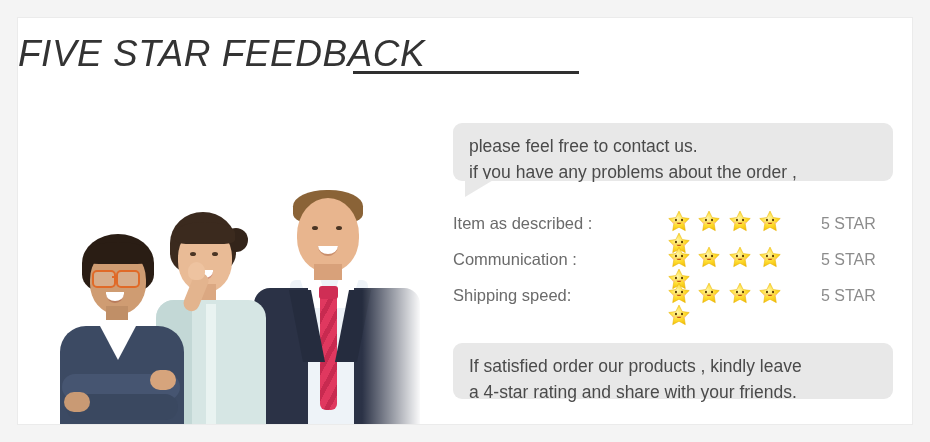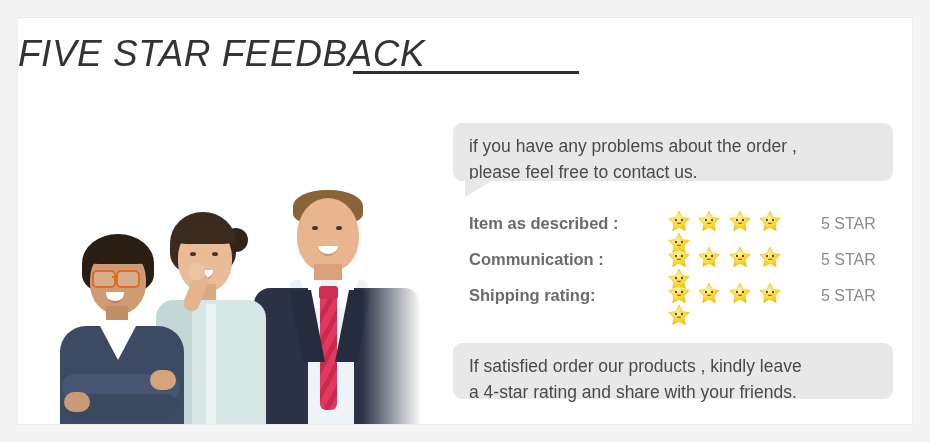--- a/index.html
+++ b/index.html
@@ -297,26 +297,25 @@
     left: 435px;
     top: 190px;
     width: 445px;
   }
   .rating-row {
     position: relative;
     height: 36px;
   }
   .rating-label {
     position: absolute;
-    left: 16px;
+    left: 0;
     top: 6px;
     font-size: 16.5px;
     color: #6b6b6b;
     white-space: nowrap;
-    font-weight: bold;
   }
   .rating-stars {
     position: absolute;
     left: 215px;
     top: 2px;
     width: 132px;
     height: 28px;
   }
   .rating-value {
     position: absolute;
@@ -396,22 +395,22 @@
         <div class="armL"></div>
         <div class="armR"></div>
         <div class="handA"></div>
         <div class="handB"></div>
       </div>
 
       <div class="photo-fade"></div>
     </div>
 
     <div class="bubble" id="bubble-top">
+      <span class="line">please feel free to contact us.</span>
       <span class="line">if you have any problems about the order ,</span>
-      <span class="line">please feel free to contact us.</span>
       <span class="tail"></span>
     </div>
 
     <div class="ratings">
 
       <div class="rating-row">
         <span class="rating-label">Item as described :</span>
         <span class="rating-stars">
           <span class="star">
             <svg viewBox="0 0 32 32" width="22" height="22" aria-hidden="true">
@@ -525,21 +524,21 @@
               <path d="M12.3 18.6c1.4 2.3 6 2.3 7.4 0z" fill="#b5370c"></path>
               <ellipse cx="8.4" cy="18.4" rx="2" ry="1.3" fill="#ffb3a0" opacity="0.55"></ellipse>
               <ellipse cx="23.6" cy="18.4" rx="2" ry="1.3" fill="#ffb3a0" opacity="0.55"></ellipse>
             </svg>
           </span>
         </span>
         <span class="rating-value">5 STAR</span>
       </div>
 
       <div class="rating-row">
-        <span class="rating-label">Shipping rating:</span>
+        <span class="rating-label">Shipping speed:</span>
         <span class="rating-stars">
           <span class="star">
             <svg viewBox="0 0 32 32" width="22" height="22" aria-hidden="true">
               <path d="M16 1.6l4.6 9.3 10.3 1.5-7.4 7.3 1.7 10.3L16 25.1 6.8 30l1.7-10.3L1.1 12.4l10.3-1.5z" fill="url(#sg1)" stroke="#e9b306" stroke-width="0.8"></path>
               <ellipse cx="11.6" cy="14.6" rx="1.5" ry="1.8" fill="#5a3a06"></ellipse>
               <ellipse cx="20.4" cy="14.6" rx="1.5" ry="1.8" fill="#5a3a06"></ellipse>
               <path d="M12.3 18.6c1.4 2.3 6 2.3 7.4 0z" fill="#b5370c"></path>
               <ellipse cx="8.4" cy="18.4" rx="2" ry="1.3" fill="#ffb3a0" opacity="0.55"></ellipse>
               <ellipse cx="23.6" cy="18.4" rx="2" ry="1.3" fill="#ffb3a0" opacity="0.55"></ellipse>
             </svg>

